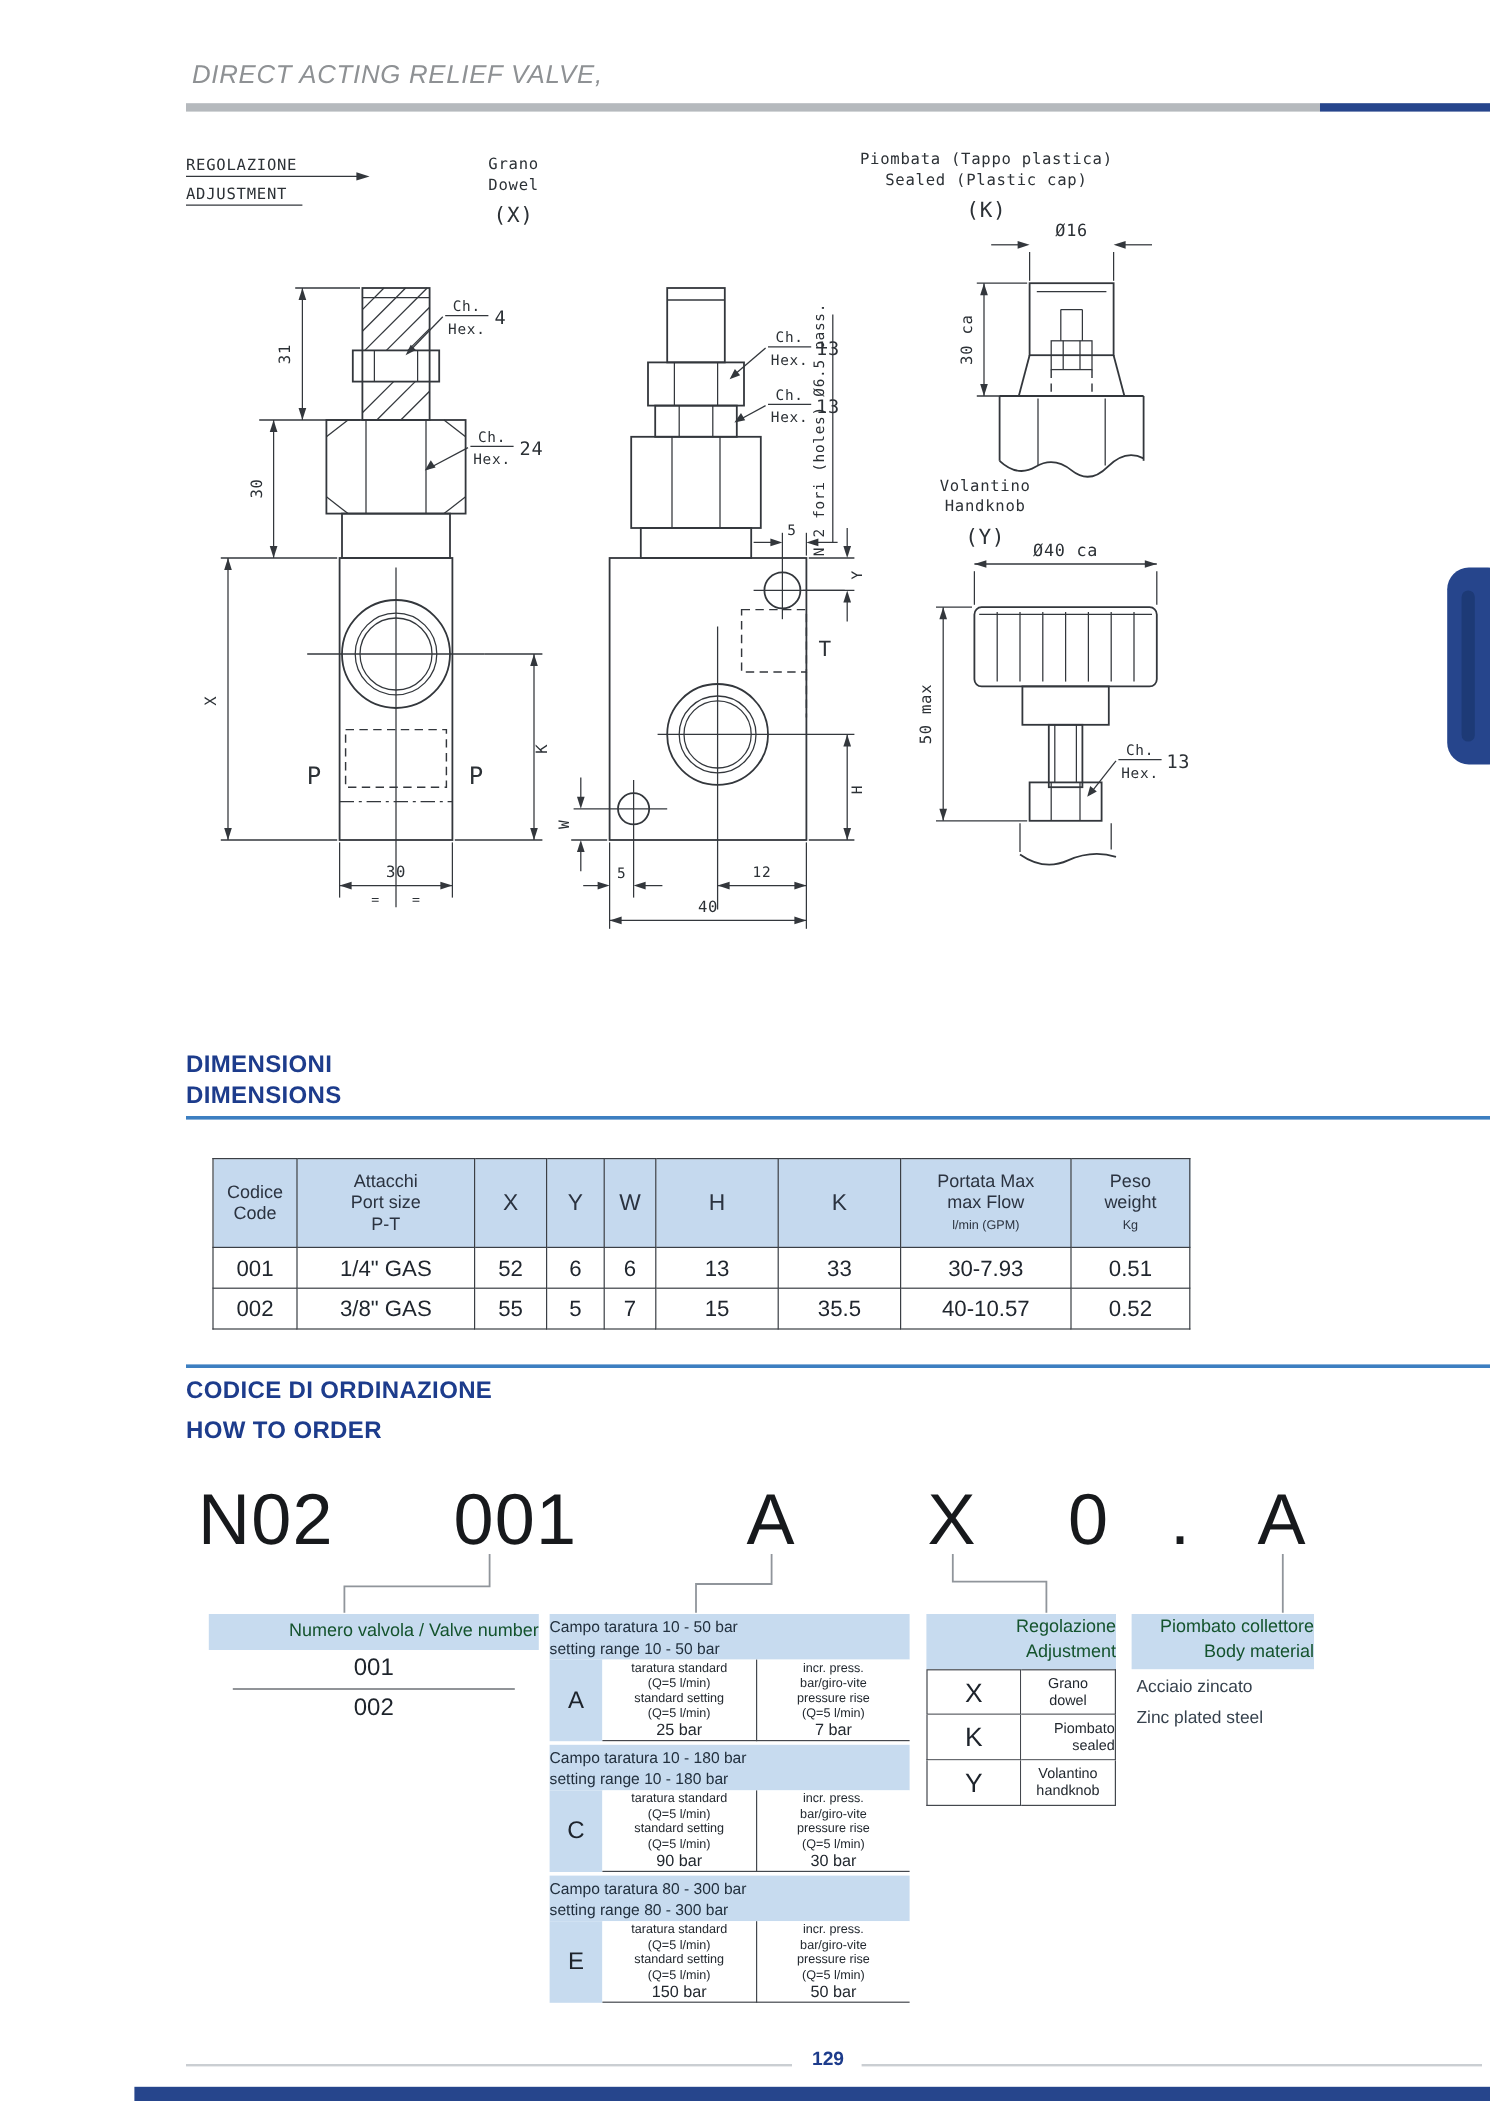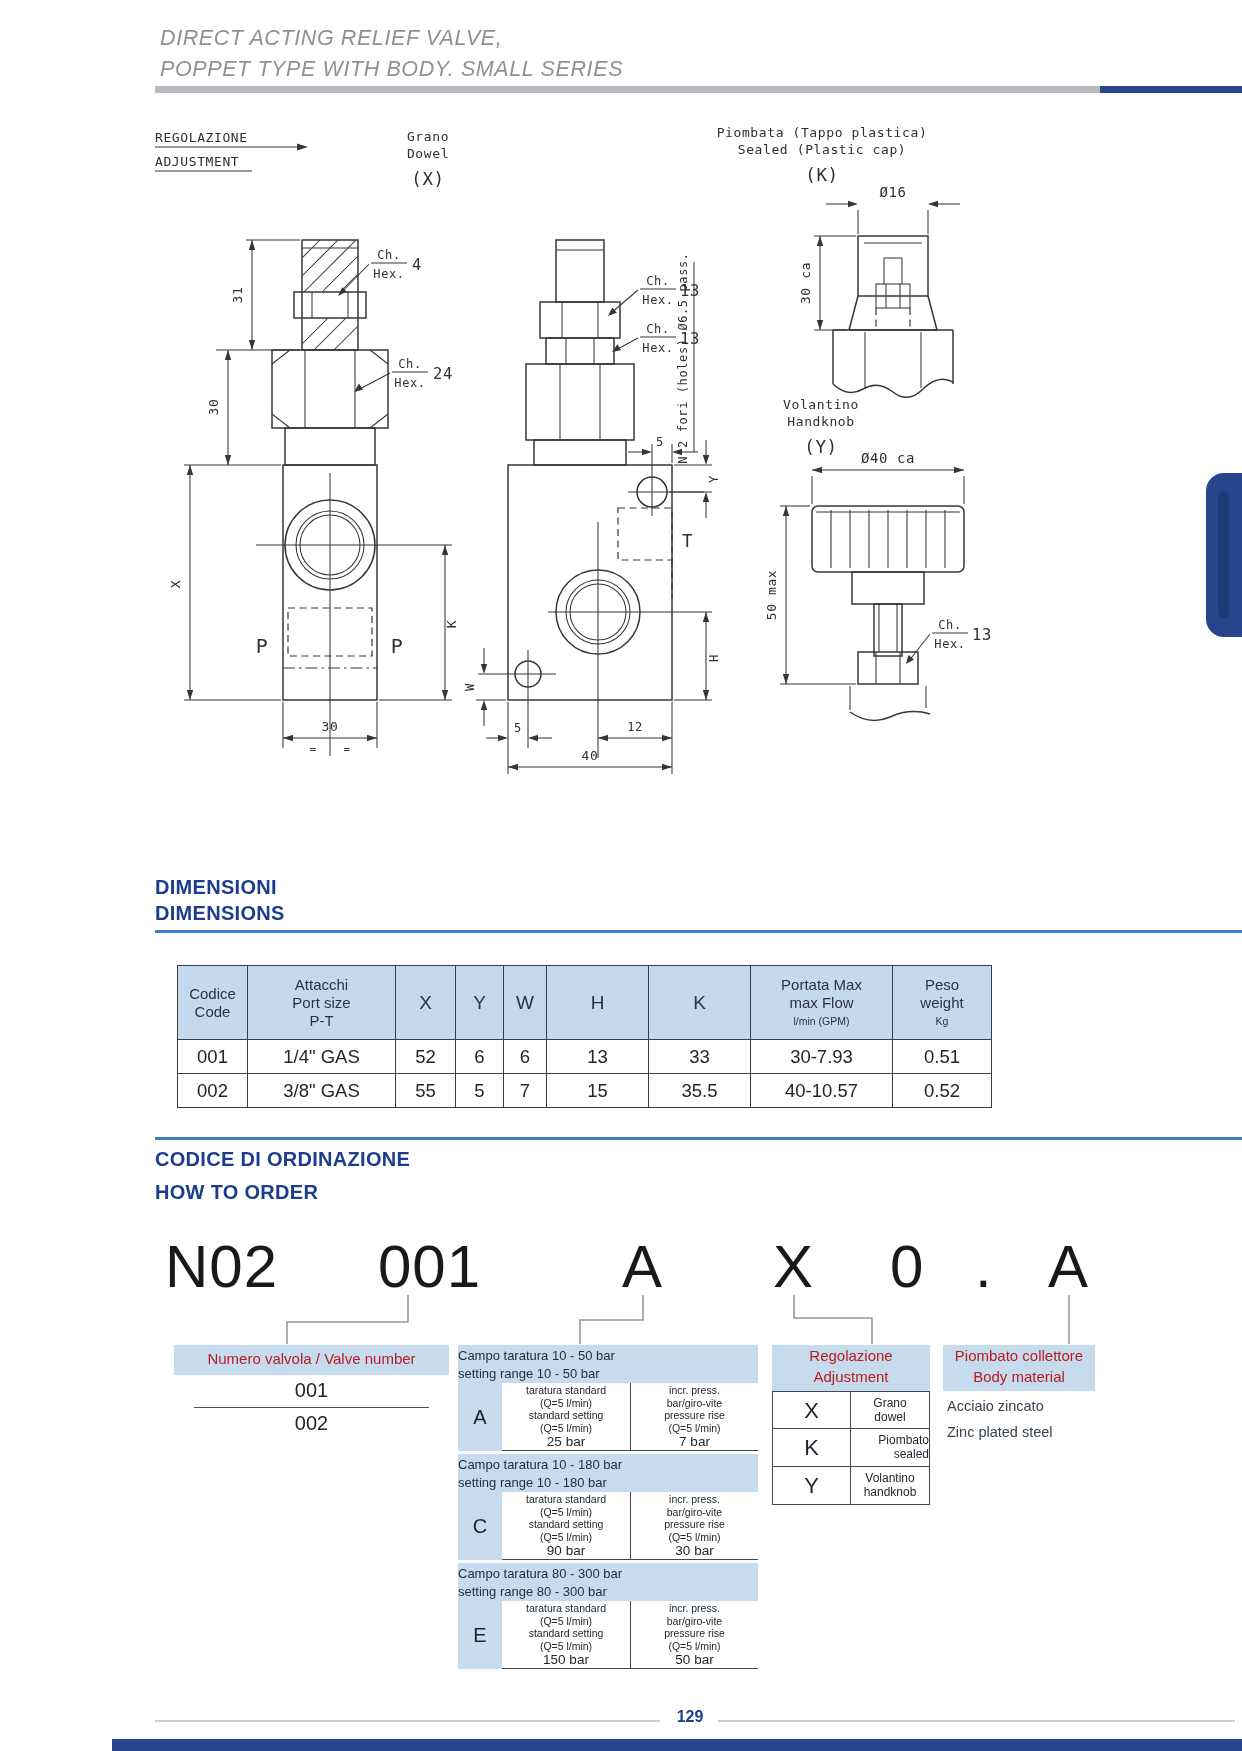--- a/index.html
+++ b/index.html
@@ -1,19 +1,19 @@
 <!DOCTYPE html>
 <html><head>
 <meta charset="utf-8">
 <style>
   html,body{margin:0;padding:0;background:#e9eaec;}
   .page{position:relative;width:1242px;height:1751px;background:#ffffff;overflow:hidden;
         font-family:"Liberation Sans",sans-serif;}
   .abs{position:absolute;}
-  .title{font-style:italic;font-size:21.5px;color:#8e9194;letter-spacing:0.6px;}
+  .title{font-style:italic;font-size:21.5px;color:#8e9194;letter-spacing:0.6px;margin-top:24px;}
   .h1{position:absolute;font-weight:bold;font-size:20px;color:#1d3c8c;letter-spacing:0.3px;}
   .rule{position:absolute;background:#3d7fc1;}
   .bar{position:absolute;height:7px;}
   svg{position:absolute;left:0;}
   .ln{fill:none;stroke:#33373c;stroke-width:1.5;}
   .tn{fill:none;stroke:#33373c;stroke-width:1.05;}
   .ah{fill:#33373c;stroke:none;}
   .dsh{fill:none;stroke:#33373c;stroke-width:1.2;stroke-dasharray:7 4.5;}
   .ddot{fill:none;stroke:#33373c;stroke-width:1.1;stroke-dasharray:12 4 2.5 4;}
   .ldr{fill:none;stroke:#90959b;stroke-width:1.5;}
@@ -25,21 +25,21 @@
   table.dim{position:absolute;left:177px;top:965px;width:814px;border-collapse:collapse;table-layout:fixed;}
   table.dim th,table.dim td{border:1.3px solid #3b3f45;text-align:center;vertical-align:middle;padding:0;}
   table.dim th{background:#c5d9ee;font-weight:normal;font-size:15px;color:#2b3340;line-height:18px;height:73px;}
   table.dim th .big{font-size:19px;}
   table.dim th .small{font-size:10.5px;}
   table.dim td{font-size:18.5px;color:#20262e;height:33px;background:#fff;}
   
   .code{position:absolute;top:1237px;font-size:60px;line-height:1;color:#17191c;letter-spacing:1px;}
   
   .lb{background:#c7dbef;}
-  .boxtitle{position:absolute;font-size:15px;color:#b91c1c;text-align:center;}
+  .boxtitle{position:absolute;font-size:15px;color:#14532d;text-align:right;}
   .opt{position:absolute;font-size:20px;color:#1d232b;text-align:center;width:275px;left:174px;}
   .rb-head{position:absolute;left:458px;width:300px;height:38px;background:#c7dbef;
            font-size:13px;color:#22303e;text-align:left;line-height:18px;padding-top:2px;box-sizing:border-box;}
   .rb-letter{position:absolute;left:458px;width:44px;height:68px;background:#c7dbef;
              font-size:20px;color:#1d232b;text-align:center;line-height:68px;}
   .rb-cell{position:absolute;width:128px;height:68px;background:#fff;border-bottom:1.6px solid #44484e;
            font-size:10.5px;line-height:12.6px;color:#22282f;text-align:center;padding-top:1px;box-sizing:border-box;}
   .rb-right{border-left:1.4px solid #44484e;}
   .rb-cell .bar{position:static;background:none;font-size:13.5px;line-height:15px;}
   .it{}
@@ -52,21 +52,20 @@
   .foot-line{position:absolute;top:1720px;height:2px;background:#caced2;}
   .foot-page{position:absolute;left:660px;top:1708px;width:60px;text-align:center;
              font-size:16px;font-weight:bold;color:#1d3c8c;}
 </style>
 </head>
 <body>
 
 <div class="page">
 
   <div class="abs title" style="left:160px;top:26px;">DIRECT ACTING RELIEF VALVE,</div>
-  <div class="abs title" style="left:160px;top:57px;">POPPET TYPE WITH BODY. SMALL SERIES</div>
   <div class="bar" style="left:155px;top:86px;width:945px;background:#b5b9bd;"></div>
   <div class="bar" style="left:1100px;top:86px;width:142px;background:#26458c;"></div>
 
   <div class="abs" style="left:1206px;top:473px;width:52px;height:164px;background:#26458c;border-radius:18px;"></div>
   <div class="abs" style="left:1218px;top:492px;width:11px;height:126px;background:#1d3a76;border-radius:6px;"></div>
 
   <svg style="top:0;" width="1242" height="800" viewBox="0 0 1242 800">
 
     <g>
       <text x="155" y="142" class="dt s13">REGOLAZIONE</text>

